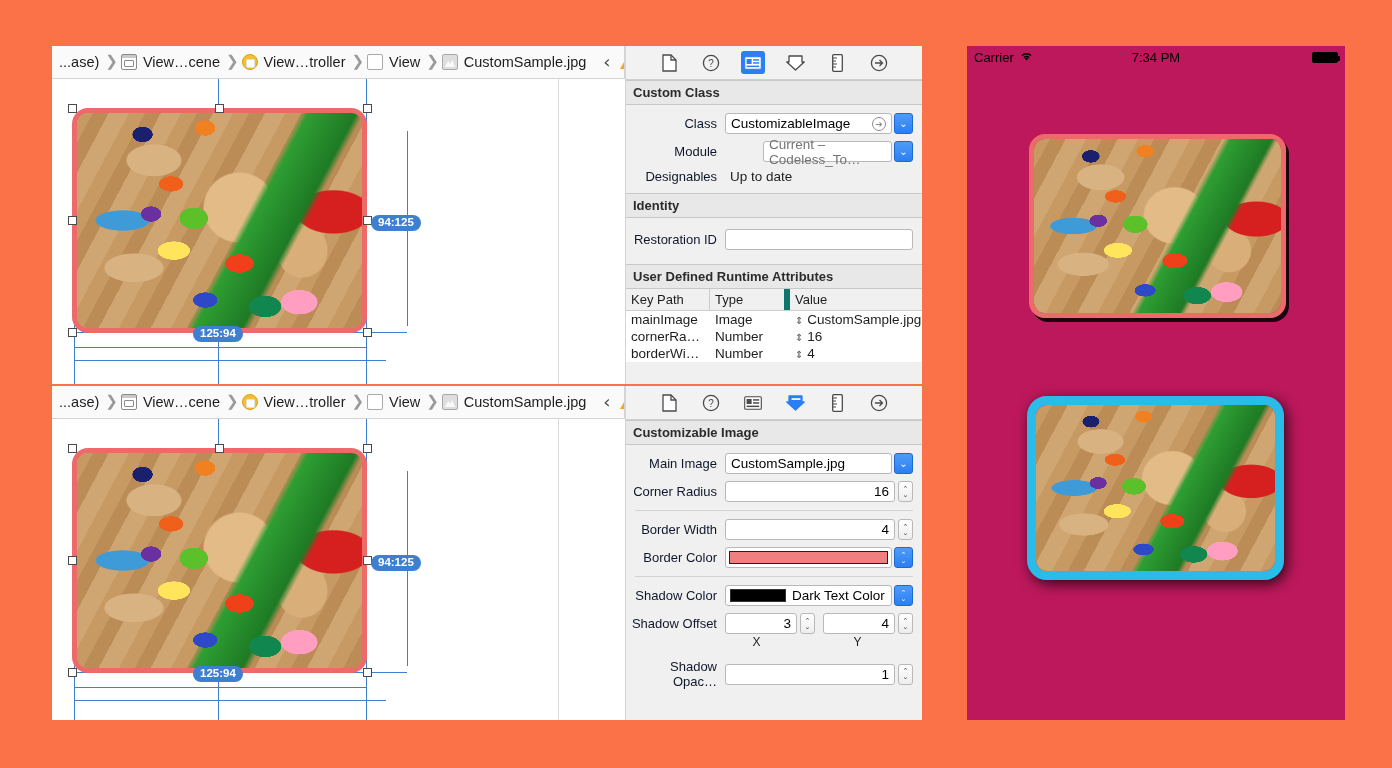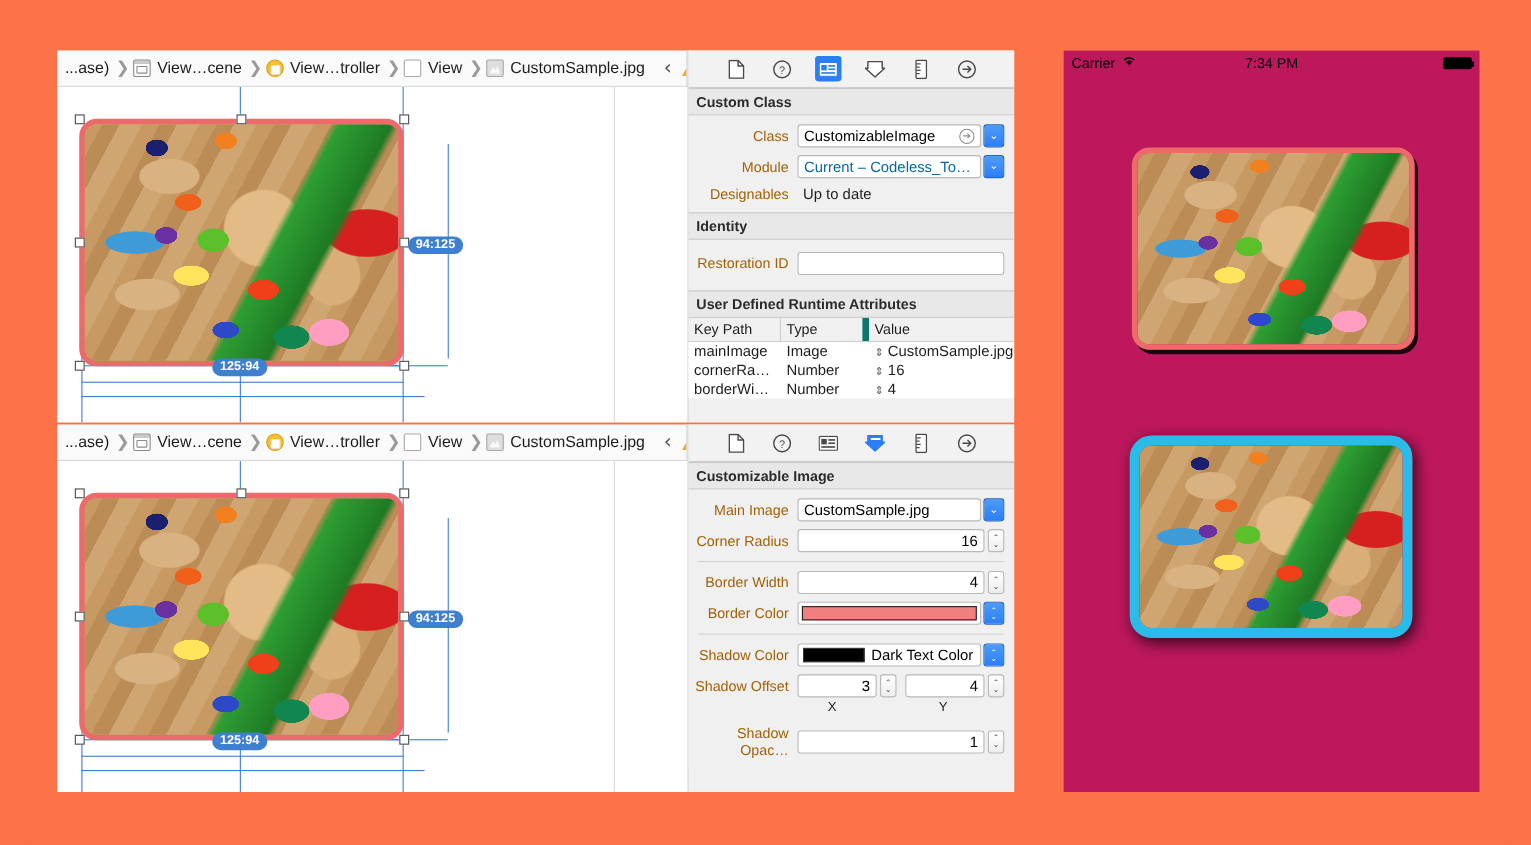--- a/index.html
+++ b/index.html
@@ -221,34 +221,34 @@
     padding: 4px 0 4px 7px;
   }
   .panel-body { background: #f0f0f0; padding: 6px 0 4px 0; }
   .row {
     display: flex; align-items: center;
     padding: 2px 9px 2px 0;
     margin-bottom: 3px;
   }
   .row .lbl {
     width: 99px; text-align: right; padding-right: 8px;
-    font-size: 13px; color: #a16207; flex: none;
+    font-size: 13px; color: #0f172a; flex: none;
   }
   .field {
     flex: 1;
     height: 21px;
     background: #fff;
     border: 1px solid #b8b8b8;
     border-radius: 3px;
     font-size: 13.5px;
     display: flex; align-items: center;
     padding: 0 5px;
     min-width: 0;
   }
-  .field.grey-text { color: #0369a1; }
+  .field.grey-text { color: #737373; margin-left: 38px; }
   .field.right { justify-content: flex-end; }
   .combo-btn {
     width: 19px; height: 21px; flex: none;
     background: linear-gradient(#4E9BF7,#2B7FF5);
     border: 1px solid #2168cc;
     border-radius: 3px;
     margin-left: 2px;
     color: #fff; font-size: 10px;
     display: flex; align-items: center; justify-content: center;
     font-family: "DejaVu Sans", sans-serif;

